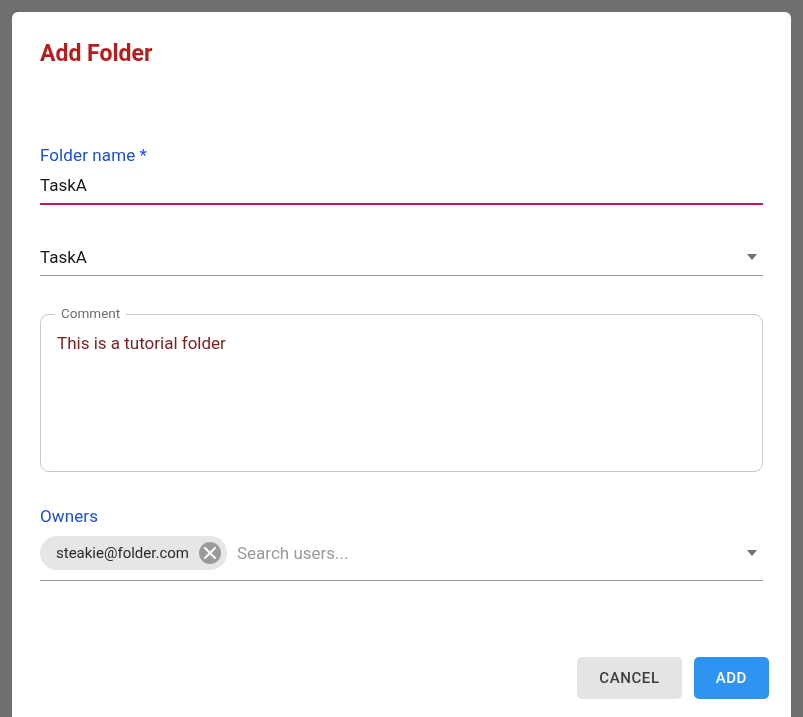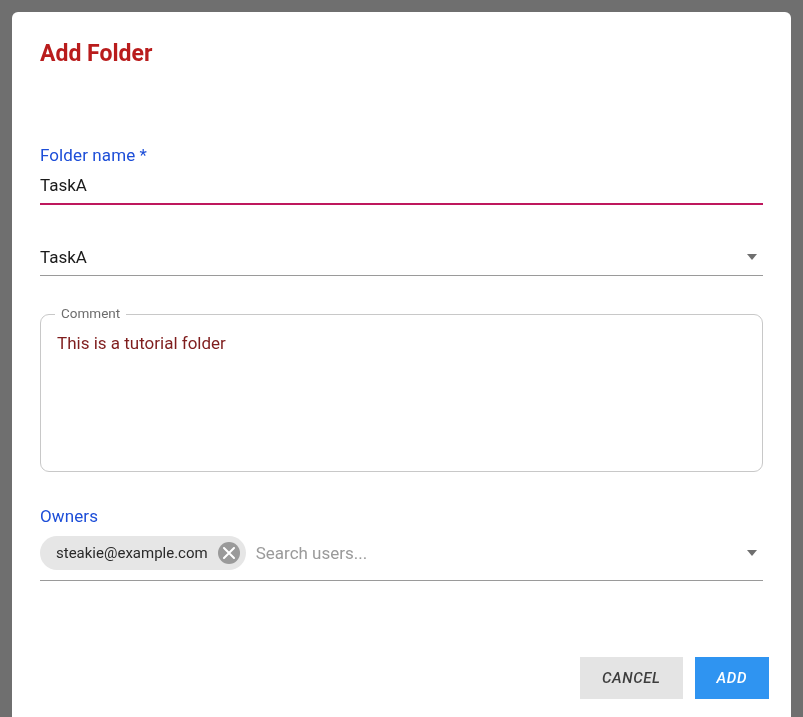--- a/index.html
+++ b/index.html
@@ -153,28 +153,27 @@
       color: #9a9a9a;
     }
     .actions {
       display: flex;
       justify-content: flex-end;
       gap: 12px;
       padding: 14px 22px 18px 22px;
     }
     .btn {
       border: none;
-      border-radius: 0;
+      border-radius: 5px;
       padding: 12px 22px;
       font-size: 15px;
       font-weight: 500;
       letter-spacing: 0.6px;
       cursor: pointer;
       font-family: inherit;
-      font-style: italic;
     }
     .btn-cancel {
       background: #e4e4e4;
       color: #3d3d3d;
     }
     .btn-add {
       background: #2f94f1;
       color: #fff;
     }
   </style>
@@ -199,21 +198,21 @@
 
     <div class="outlined-field">
       <span class="outlined-legend">Comment</span>
       <textarea class="textarea" style="">This is a tutorial folder</textarea>
     </div>
 
     <div class="field">
       <label class="field-label">Owners</label>
       <div class="owners-row">
         <span class="chip">
-          <span class="chip-label">steakie@example.com</span>
+          <span class="chip-label">steakie@folder.com</span>
           <span class="chip-remove">
             <svg viewBox="0 0 12 12">
               <path d="M1 1 L11 11 M11 1 L1 11" stroke="#fff" stroke-width="2" stroke-linecap="round"></path>
             </svg>
           </span>
         </span>
         <input type="text" class="owners-input" placeholder="Search users..." style="">
         <span class="dropdown-caret"></span>
       </div>
     </div>

